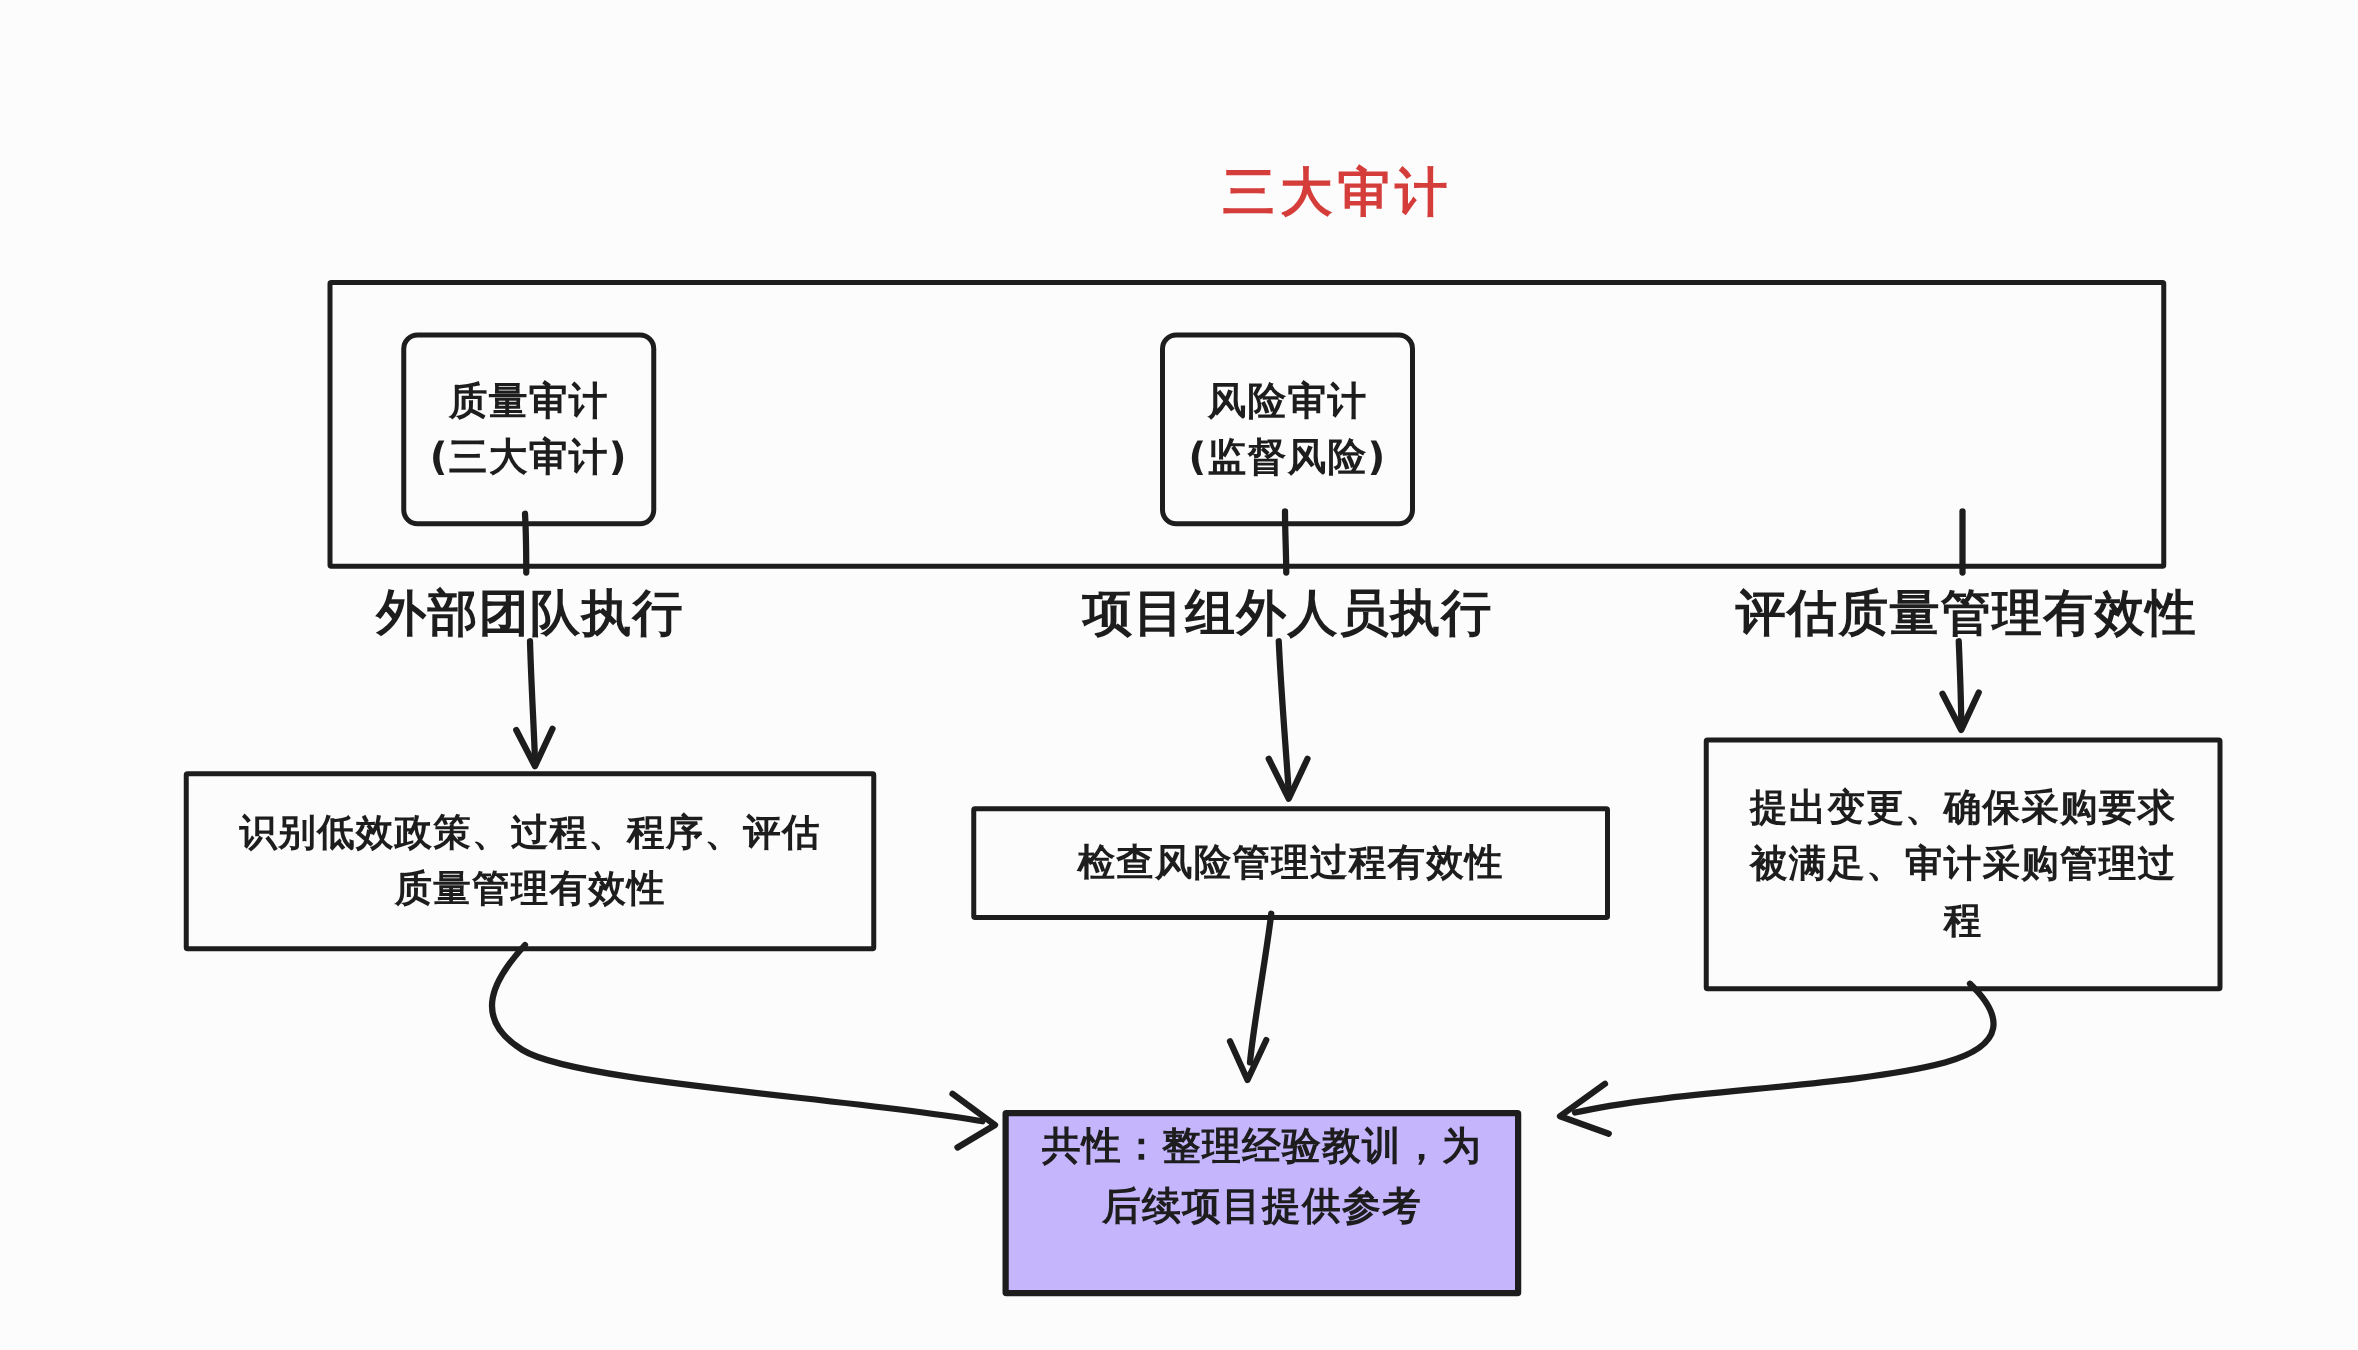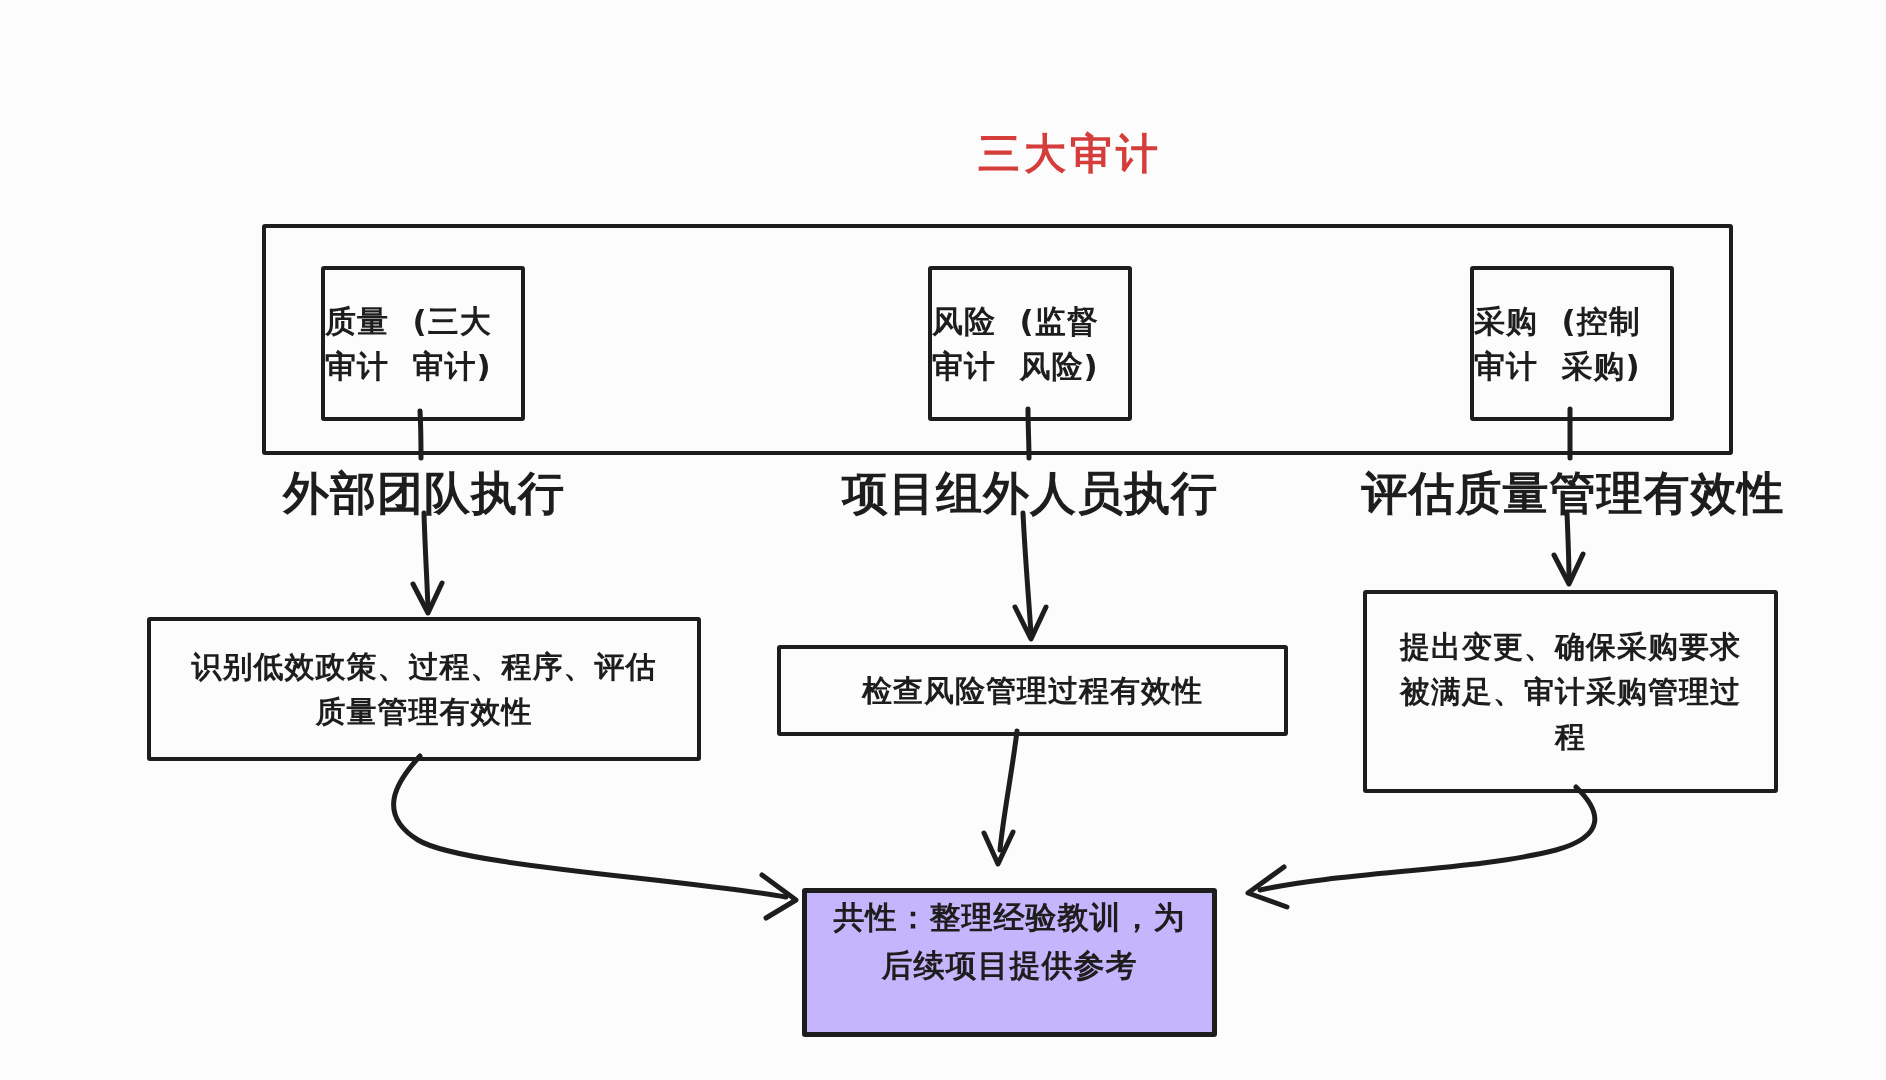--- a/index.html
+++ b/index.html
@@ -36,39 +36,39 @@
     height: 223px;
     border: 4px solid #1d1d1d;
     border-radius: 3px;
     background: transparent;
   }
   .audit-box {
     position: absolute;
     width: 196px;
     height: 147px;
     border: 4px solid #1d1d1d;
-    border-radius: 3px;
+    border-radius: 13px;
     background: #fcfcfc;
     display: flex;
-    flex-direction: row;
+    flex-direction: column;
     align-items: center;
     justify-content: center;
     font-size: 31px;
     line-height: 1.45;
-    text-align: left;
+    text-align: center;
     letter-spacing: 1px;
   }
   .audit-box.b1 { left: 321px; top: 266px; }
   .audit-box.b2 { left: 928px; top: 266px; }
   .audit-box.b3 { left: 1470px; top: 266px; }
   .edge-label {
     position: absolute;
     top: 463px;
     height: 40px;
-    font-size: 46px;
+    font-size: 40px;
     letter-spacing: 1px;
     text-align: center;
     white-space: nowrap;
   }
   .edge-label.l1 { left: 424px; transform: translateX(-50%); }
   .edge-label.l2 { left: 1030px; transform: translateX(-50%); }
   .edge-label.l3 { left: 1573px; transform: translateX(-50%); }
   .func-box {
     position: absolute;
     border: 4px solid #1d1d1d;
@@ -129,24 +129,20 @@
   <div class="container-box"></div>
 
   <div class="audit-box b1">
     <span>质量审计</span>
     <span>(三大审计)</span>
   </div>
   <div class="audit-box b2">
     <span>风险审计</span>
     <span>(监督风险)</span>
   </div>
-  <div class="audit-box b3">
-    <span>采购审计</span>
-    <span>(控制采购)</span>
-  </div>
 
   <div class="edge-label l1">外部团队执行</div>
   <div class="edge-label l2">项目组外人员执行</div>
   <div class="edge-label l3">评估质量管理有效性</div>
 
   <div class="func-box f1">
     <div class="inner">识别低效政策、过程、程序、评估质量管理有效性</div>
   </div>
   <div class="func-box f2">
     <div class="inner">检查风险管理过程有效性</div>

